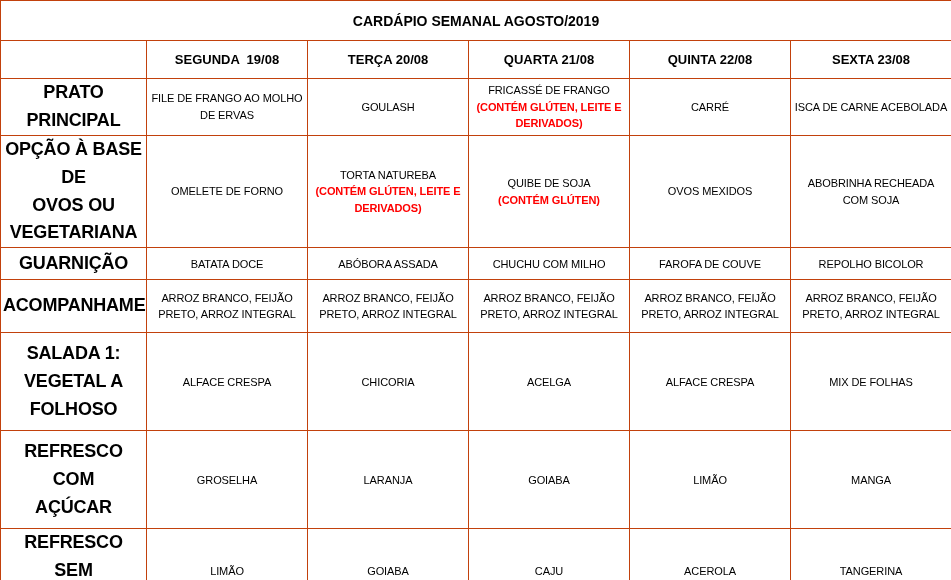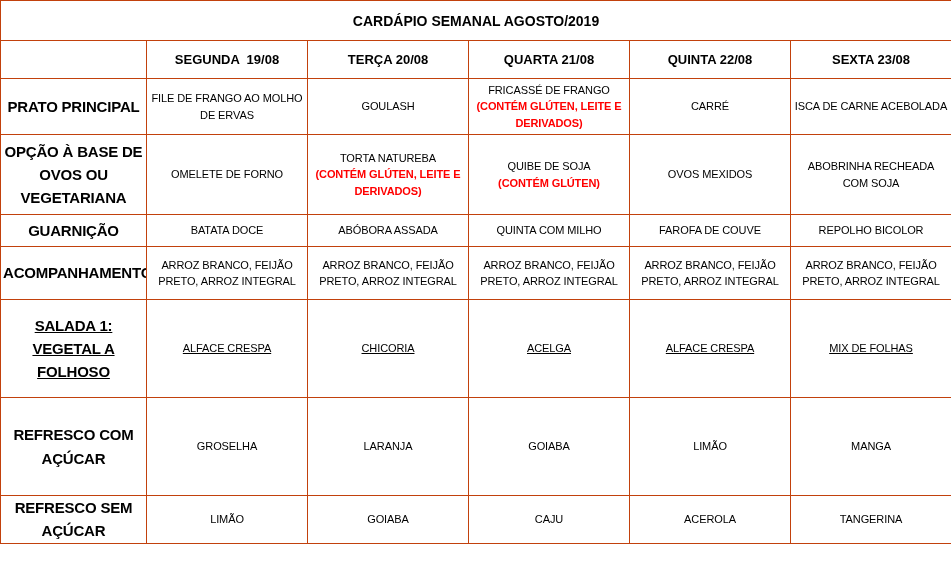--- a/index.html
+++ b/index.html
@@ -26,21 +26,21 @@
     font-weight:bold;
     letter-spacing:0;
   }
   tr.days th{
     height:37px;
     font-size:13px;
     font-weight:bold;
     white-space:pre-wrap;
   }
   tbody th{
-    font-size:15px;
+    font-size:18px;
     font-weight:bold;
     white-space:pre-line;
     letter-spacing:-0.2px;
     padding:0 2px;
     line-height:1.55;
   }
   tbody td{
     font-size:11px;
     white-space:pre-line;
     letter-spacing:-0.1px;
@@ -48,21 +48,21 @@
   }
   .allergen{
     font-weight:bold;
     color:var(--allergen,#ff0000);
   }
   
   tbody tr:nth-child(1){height:56px;}
   tbody tr:nth-child(2){height:80px;padding-left:22px;}
   tbody tr:nth-child(3){height:32px;}
   tbody tr:nth-child(4){height:53px;border-radius:10px;}
-  tbody tr:nth-child(5){height:98px;text-decoration:underline;}
+  tbody tr:nth-child(5){height:98px;}
   tbody tr:nth-child(6){height:98px;}
   tbody tr:nth-child(7){height:39px;}
   tbody tr:nth-child(8){height:54px;}
 </style>
 </head>
 <body>
 
 <table>
   <colgroup>
     <col style="width:146px">
@@ -105,21 +105,21 @@
 DERIVADOS)</div></td>
         <td><div>QUIBE DE SOJA</div><div class="allergen">(CONTÉM GLÚTEN)</div></td>
         <td><div>OVOS MEXIDOS</div></td>
         <td><div>ABOBRINHA RECHEADA
 COM SOJA</div></td>
       </tr>
       <tr>
         <th>GUARNIÇÃO</th>
         <td><div>BATATA DOCE</div></td>
         <td><div>ABÓBORA ASSADA</div></td>
-        <td><div>QUINTA COM MILHO</div></td>
+        <td><div>CHUCHU COM MILHO</div></td>
         <td><div>FAROFA DE COUVE</div></td>
         <td><div>REPOLHO BICOLOR</div></td>
       </tr>
       <tr>
         <th>ACOMPANHAMENTOS</th>
         <td><div>ARROZ BRANCO, FEIJÃO
 PRETO, ARROZ INTEGRAL</div></td>
         <td><div>ARROZ BRANCO, FEIJÃO
 PRETO, ARROZ INTEGRAL</div></td>
         <td><div>ARROZ BRANCO, FEIJÃO

